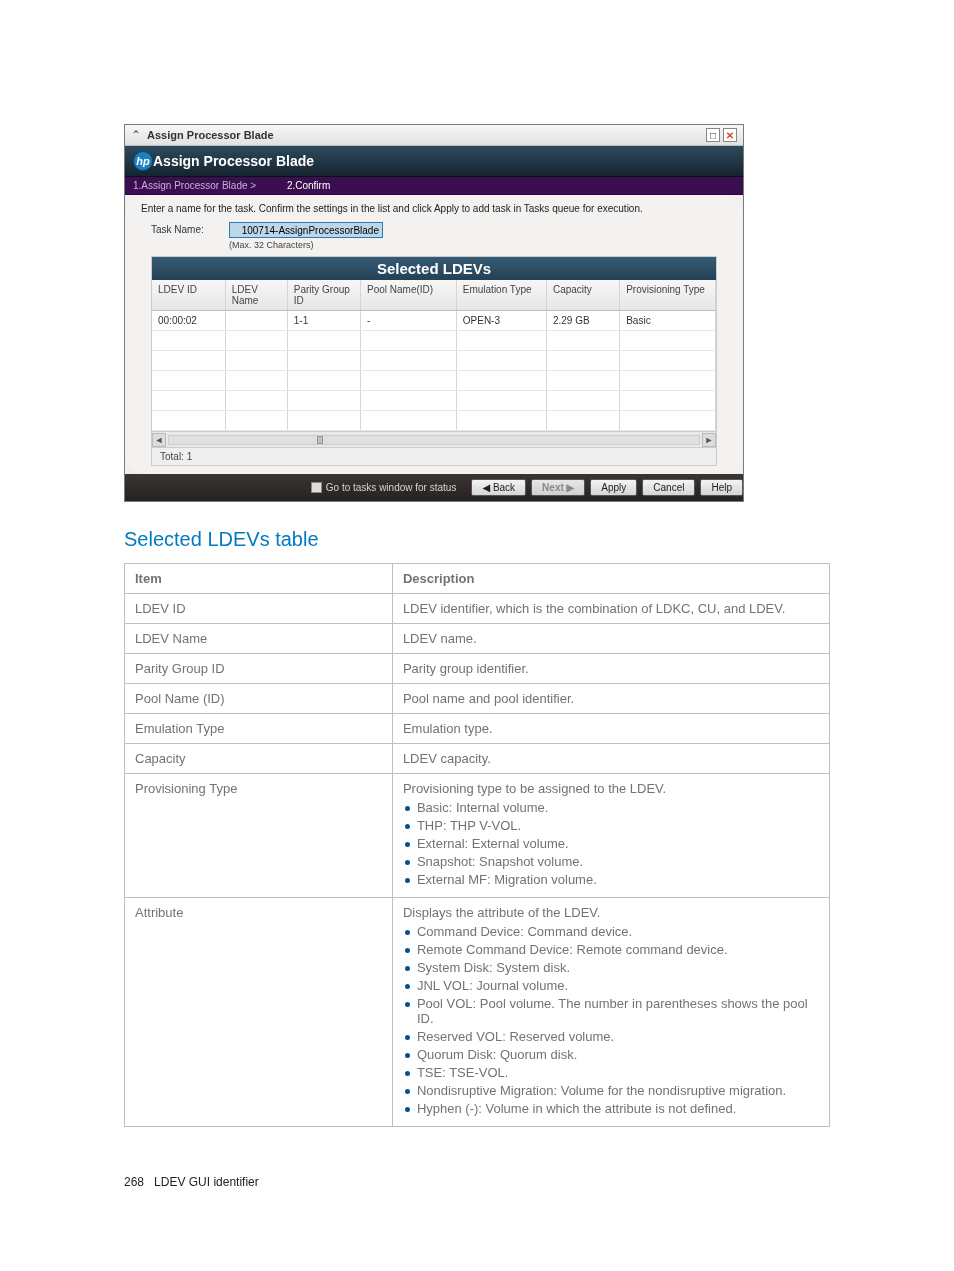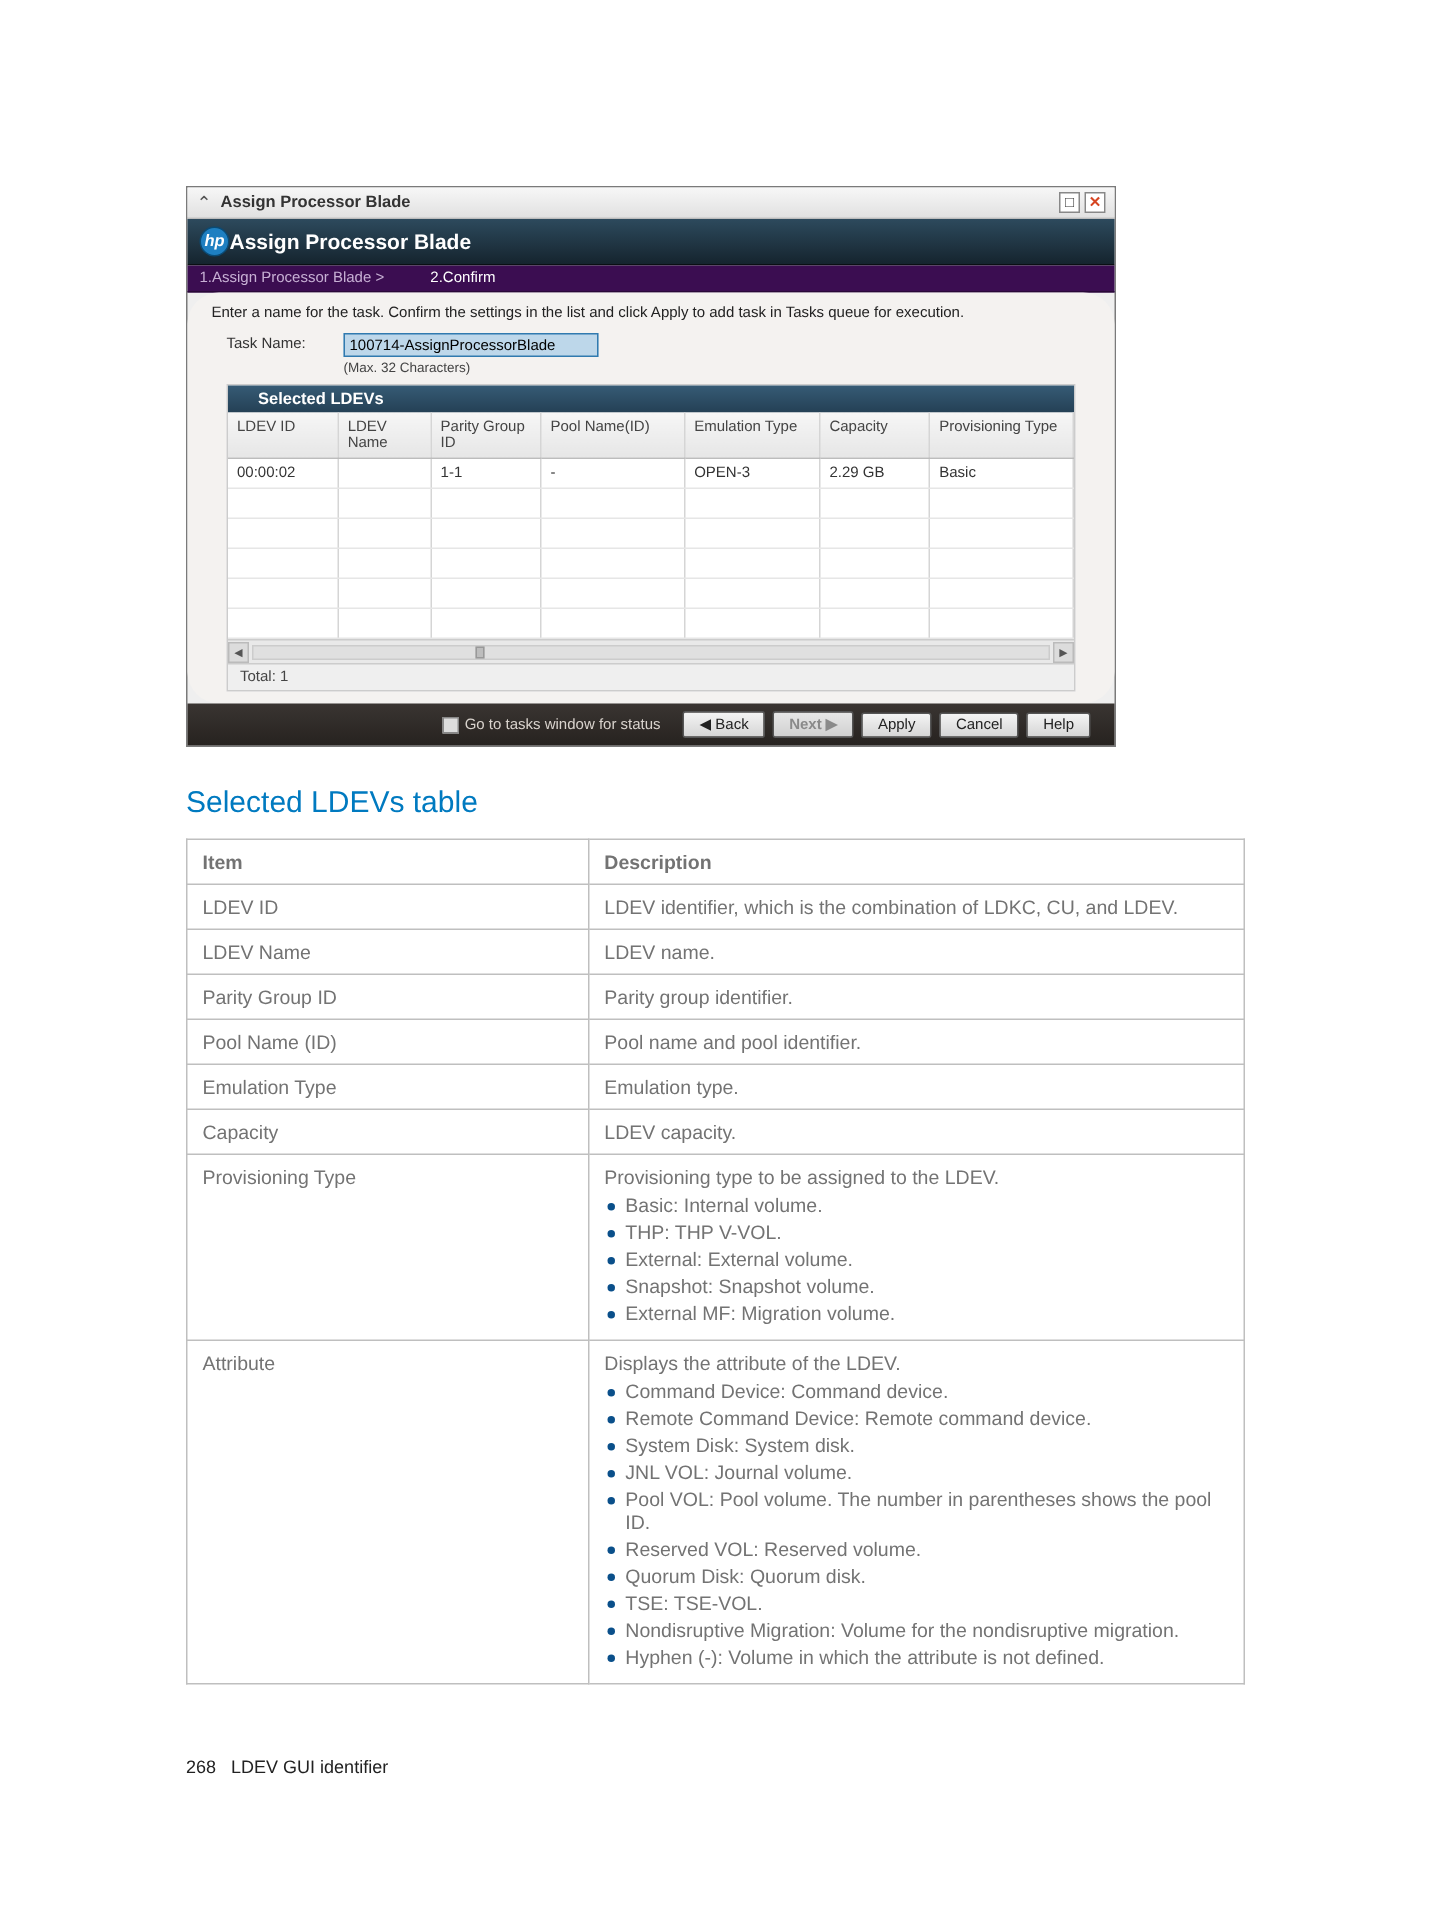--- a/index.html
+++ b/index.html
@@ -34,46 +34,46 @@
     background: #3b0d51; color: #c7b0d4; font-size: 10px; padding: 3px 8px;
     border-bottom: 1px solid #290838;
   }
   .wizard-steps .current { color: #fff; margin-top: 16px; }
   .wizard-steps .sep { margin: 0 14px; }
 
   .dialog-body { padding: 8px 16px 8px 16px; background: #f4f2f0; border-radius: 21px; }
   .instruction { font-size: 10px; color: #222; margin-bottom: 8px; }
   .tn-row { display: flex; align-items: flex-start; font-size: 10px; margin: 4px 0 2px 10px; }
   .tn-label { width: 78px; padding-top: 2px; }
-  .tn-input { width: 170px; height: 16px; border: 1px solid #317aaf; background: #bdd7ea; font-size: 10px; padding: 0 3px; }
+  .tn-input { width: 154px; height: 16px; border: 1px solid #317aaf; background: #bdd7ea; font-size: 10px; padding: 0 3px; text-align: right; }
   .tn-hint { font-size: 9px; color: #444; margin-left: 88px; margin-top: 1px; }
 
   .grid-wrap { margin: 6px 10px 0 10px; border: 1px solid #ccc; background: #fff; }
   .grid-title {
     background: linear-gradient(#365b75,#244055); color: #fff; font-weight: bold;
-    padding: 3px 20px; font-size: 11px;
+    padding: 3px 20px; font-size: 15px; text-align: center;
   }
   .grid { width: 100%; border-collapse: collapse; table-layout: fixed; font-size: 10px; }
   .grid th, .grid td { border-right: 1px solid #d5d5d5; border-bottom: 1px solid #e6e6e6; padding: 4px 6px; text-align: left; vertical-align: top; background: #fff; }
   .grid thead th {
     background: linear-gradient(#f6f6f6,#e6e6e6); color: #444; font-weight: normal;
     border-bottom: 1px solid #bcbcbc; height: 28px;
   }
   .grid td { height: 16px; }
   .grid tr.blank td { color: #fff; }
   .scroll-footer {
     display: flex; align-items: center; height: 16px; background: #e9e9e9; border-top: 1px solid #ccc;
   }
   .scroll-footer .arrow { width: 14px; height: 14px; display: flex; align-items: center; justify-content: center; font-size: 9px; color: #555; background: #dcdcdc; border: 1px solid #bbb; }
   .scroll-footer .track { flex: 1; margin: 0 2px; height: 10px; background: #e0e0e0; border: 1px solid #ccc; position: relative; }
   .scroll-footer .thmb { position: absolute; left: 28%; width: 6px; height: 8px; background: #bdbdbd; top: 0; border: 1px solid #999; }
   .total-row { background: #efefef; font-size: 10px; color: #444; padding: 3px 8px; border-top: 1px solid #ccc; }
 
   .dialog-buttons {
-    background: linear-gradient(#3a3532,#26221f); padding: 5px 16px; display: flex; justify-content: flex-end; align-items: center;
+    background: linear-gradient(#3a3532,#26221f); padding: 5px 0; display: flex; justify-content: flex-end; align-items: center;
   }
   .chk { width: 11px; height: 11px; border: 1px solid #888; background: #ddd; margin-right: 4px; display: inline-block; }
   .chk-label { color: #d9d3cd; font-size: 10px; margin-right: 10px; display: flex; align-items: center; }
   .btn {
     font-size: 10px; padding: 2px 10px; margin-left: 5px; border: 1px solid #555;
     background: linear-gradient(#f4f4f4,#d5d5d5); color: #222; border-radius: 2px;
   }
   .btn.disabled { color: #8a8a8a; background: linear-gradient(#e7e7e7,#d0d0d0); font-weight: bold; }
 
   

